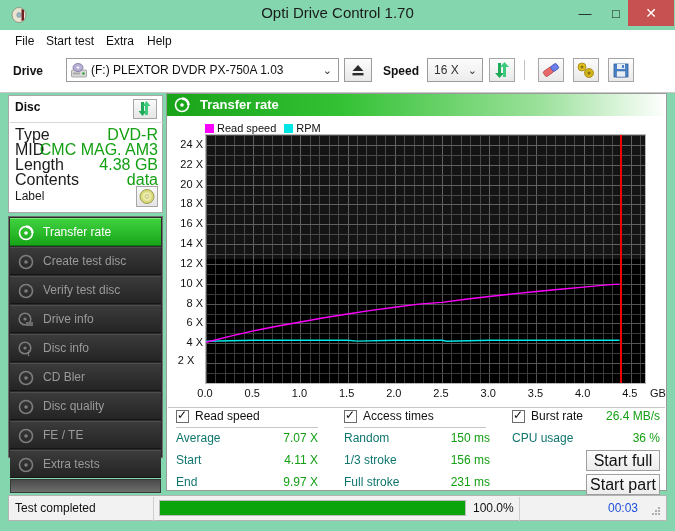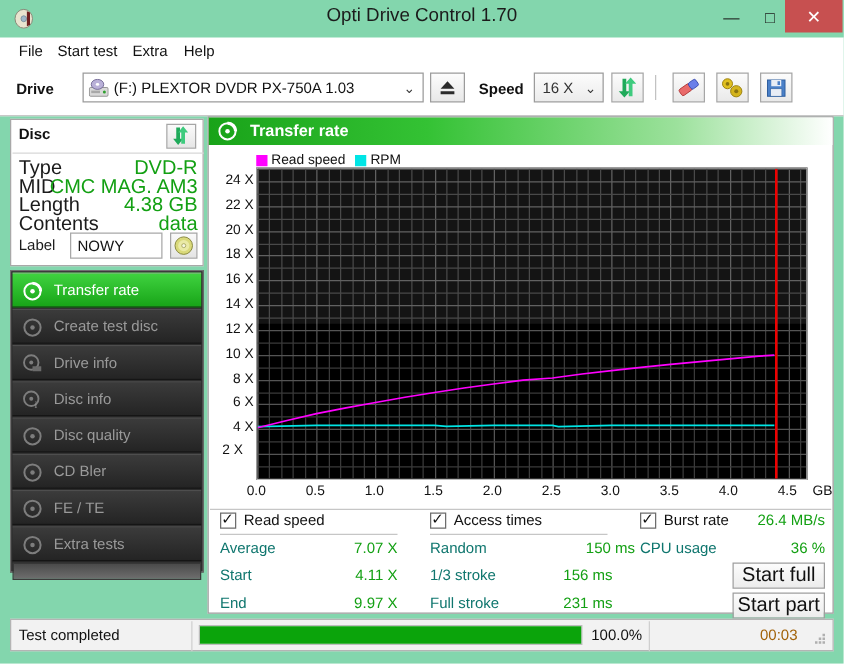--- a/index.html
+++ b/index.html
@@ -545,21 +545,21 @@
     left: 464px; top: 5px;
     font-size: 12px; color: #111;
   }
   #status-sep2 {
     position: absolute; left: 510px; top: 1px;
     width: 1px; height: 24px; background: #cfcfcf;
   }
   #status-time {
     position: absolute;
     right: 28px; top: 5px;
-    font-size: 12px; color: #a16207;
+    font-size: 12px; color: #1d4ed8;
   }
   #grip {
     position: absolute;
     right: 4px; bottom: 3px;
     width: 12px; height: 12px;
   }
 </style>
 </head>
 <body>
 
@@ -682,23 +682,20 @@
         <span class="disc-key">Length</span>
         <span class="disc-val">4.38 GB</span>
       </div>
       <div class="disc-row" style="top:75px">
         <span class="disc-key">Contents</span>
         <span class="disc-val">data</span>
       </div>
 
       <div id="label-row">
         <span id="label-key">Label</span>
-        <div id="label-input">
-          <span id="label-value">NOWY</span>
-        </div>
         <div id="label-disc-btn">
           <svg width="20" height="19" viewBox="0 0 20 19">
             <circle cx="10" cy="9.5" r="7" fill="#d9d97a" stroke="#8a8a40" stroke-width="0.8"></circle>
             <circle cx="10" cy="9.5" r="4.5" fill="#eaeaa6"></circle>
             <circle cx="10" cy="9.5" r="1.6" fill="#f7f7e0" stroke="#8a8a40" stroke-width="0.5"></circle>
           </svg>
         </div>
       </div>
     </div>
 
@@ -718,20 +715,29 @@
           <svg width="16" height="16" viewBox="0 0 16 16">
             <circle cx="8" cy="8" r="6.5" fill="none" stroke="#7d7d7d" stroke-width="1.6"></circle>
             <circle cx="8" cy="8" r="1.8" fill="#7d7d7d"></circle>
           </svg>
         </span>
         <span class="nav-label">Create test disc</span>
       </div>
       <div class="nav-btn">
         <span class="nav-icon">
           <svg width="16" height="16" viewBox="0 0 16 16">
+            <circle cx="8" cy="8" r="6.5" fill="none" stroke="#7d7d7d" stroke-width="1.6"></circle>
+            <circle cx="8" cy="8" r="1.8" fill="#7d7d7d"></circle>
+          </svg>
+        </span>
+        <span class="nav-label">Verify test disc</span>
+      </div>
+      <div class="nav-btn">
+        <span class="nav-icon">
+          <svg width="16" height="16" viewBox="0 0 16 16">
             <circle cx="7" cy="7" r="5.8" fill="none" stroke="#7d7d7d" stroke-width="1.5"></circle>
             <circle cx="7" cy="7" r="1.6" fill="#7d7d7d"></circle>
             <rect x="8" y="10" width="7" height="4" fill="#6b6b6b"></rect>
           </svg>
         </span>
         <span class="nav-label">Drive info</span>
       </div>
       <div class="nav-btn">
         <span class="nav-icon">
           <svg width="16" height="16" viewBox="0 0 16 16">
@@ -742,30 +748,30 @@
         </span>
         <span class="nav-label">Disc info</span>
       </div>
       <div class="nav-btn">
         <span class="nav-icon">
           <svg width="16" height="16" viewBox="0 0 16 16">
             <circle cx="8" cy="8" r="6.5" fill="none" stroke="#7d7d7d" stroke-width="1.6"></circle>
             <circle cx="8" cy="8" r="1.8" fill="#7d7d7d"></circle>
           </svg>
         </span>
-        <span class="nav-label">Disc quality</span>
+        <span class="nav-label">CD Bler</span>
       </div>
       <div class="nav-btn">
         <span class="nav-icon">
           <svg width="16" height="16" viewBox="0 0 16 16">
             <circle cx="8" cy="8" r="6.5" fill="none" stroke="#7d7d7d" stroke-width="1.6"></circle>
             <circle cx="8" cy="8" r="1.8" fill="#7d7d7d"></circle>
           </svg>
         </span>
-        <span class="nav-label">CD Bler</span>
+        <span class="nav-label">Disc quality</span>
       </div>
       <div class="nav-btn">
         <span class="nav-icon">
           <svg width="16" height="16" viewBox="0 0 16 16">
             <circle cx="8" cy="8" r="6.5" fill="none" stroke="#7d7d7d" stroke-width="1.6"></circle>
             <circle cx="8" cy="8" r="1.8" fill="#7d7d7d"></circle>
           </svg>
         </span>
         <span class="nav-label">FE / TE</span>
       </div>
@@ -941,21 +947,21 @@
       </div>
 
       <div class="res-col" id="col2">
         <div class="res-head">
           <span class="cb"></span>
           <span class="res-head-label">Access times</span>
           <span class="res-head-rule" style="width:142px"></span>
         </div>
         <div class="res-row">
           <span class="res-key">Random</span>
-          <span class="res-val" style="left:104px;width:60px">150 ms</span>
+          <span class="res-val" style="left:86px;width:60px">150 ms</span>
         </div>
         <div class="res-row">
           <span class="res-key">1/3 stroke</span>
           <span class="res-val" style="left:86px;width:60px">156 ms</span>
         </div>
         <div class="res-row">
           <span class="res-key">Full stroke</span>
           <span class="res-val" style="left:86px;width:60px">231 ms</span>
         </div>
       </div>

